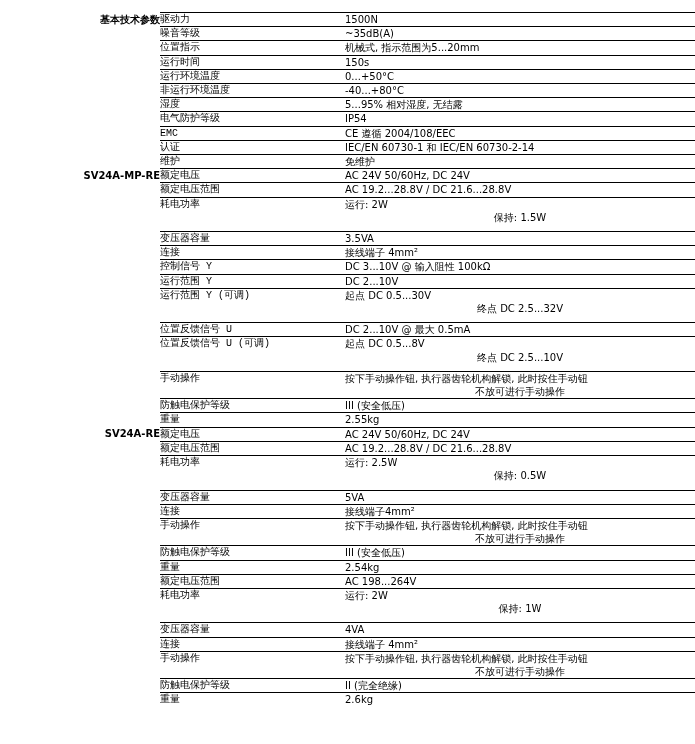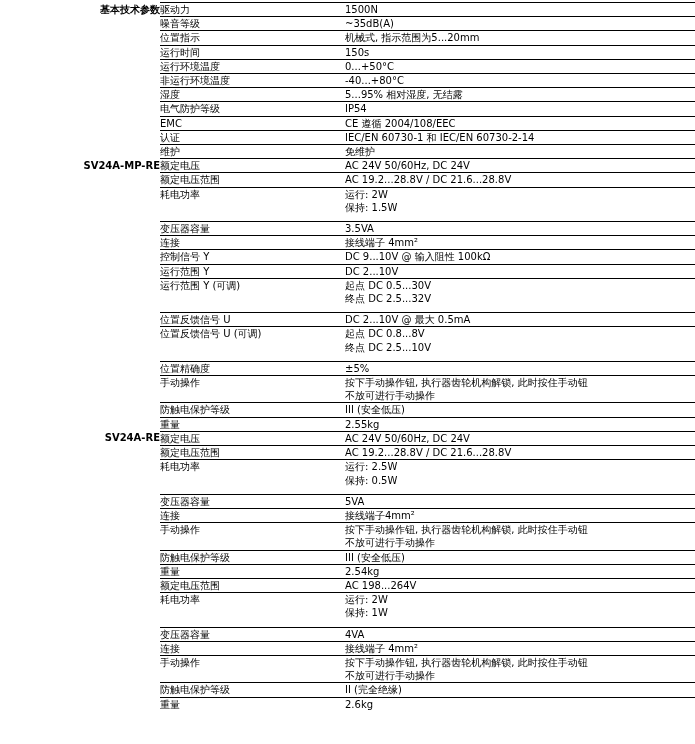--- a/index.html
+++ b/index.html
@@ -12,21 +12,21 @@
     height: 744px;
     font-family: "DejaVu Sans", "Liberation Sans", sans-serif;
     font-size: 10px;
     color: #000000;
     overflow: hidden;
   }
   .sheet {
     position: relative;
     width: 695px;
     height: 744px;
-    padding-top: 2px;
+    padding-top: 12px;
     box-sizing: border-box;
   }
   table.spec {
     border-collapse: collapse;
     width: 695px;
     table-layout: fixed;
   }
   table.spec td {
     vertical-align: top;
     padding: 0;
@@ -40,33 +40,35 @@
 
   td.group {
     text-align: right;
     padding-right: 9px;
     font-weight: bold;
     white-space: nowrap;
   }
   td.label {
     padding-left: 83px;
     white-space: nowrap;
+    font-family: Liberation Mono, monospace;
   }
   td.value {
     padding-left: 2px;
     white-space: nowrap;
   }
   tr.line td.label,
   tr.line td.value {
     border-top: 1px solid #000000;
   }
   tr.line td.value { }
   tr.cont td.label,
   tr.cont td.value {
     border-top: none;
+    text-align: center;
   }
   tr.gap td {
     height: 7px;
     line-height: 7px;
     font-size: 1px;
     border: none;
   }
 </style>
 </head>
 <body>
@@ -165,21 +167,21 @@
           <td class="value">3.5VA</td>
         </tr>
         <tr class="line">
           <td class="group"></td>
           <td class="label">连接</td>
           <td class="value">接线端子 4mm²</td>
         </tr>
         <tr class="line">
           <td class="group"></td>
           <td class="label">控制信号 Y</td>
-          <td class="value">DC 9...10V @ 输入阻性 100kΩ</td>
+          <td class="value">DC 3...10V @ 输入阻性 100kΩ</td>
         </tr>
         <tr class="line">
           <td class="group"></td>
           <td class="label">运行范围 Y</td>
           <td class="value">DC 2...10V</td>
         </tr>
         <tr class="line">
           <td class="group"></td>
           <td class="label">运行范围 Y (可调)</td>
           <td class="value">起点 DC 0.5...30V</td>
@@ -195,36 +197,31 @@
           <td></td>
         </tr>
         <tr class="line">
           <td class="group"></td>
           <td class="label">位置反馈信号 U</td>
           <td class="value">DC 2...10V @ 最大 0.5mA</td>
         </tr>
         <tr class="line">
           <td class="group"></td>
           <td class="label">位置反馈信号 U (可调)</td>
-          <td class="value">起点 DC 0.8...8V</td>
+          <td class="value">起点 DC 0.5...8V</td>
         </tr>
         <tr class="cont">
           <td class="group"></td>
           <td class="label"></td>
           <td class="value">终点 DC 2.5...10V</td>
         </tr>
         <tr class="gap">
           <td></td>
           <td></td>
           <td></td>
-        </tr>
-        <tr class="line">
-          <td class="group"></td>
-          <td class="label">位置精确度</td>
-          <td class="value">±5%</td>
         </tr>
         <tr class="line">
           <td class="group"></td>
           <td class="label">手动操作</td>
           <td class="value">按下手动操作钮, 执行器齿轮机构解锁, 此时按住手动钮</td>
         </tr>
         <tr class="cont">
           <td class="group"></td>
           <td class="label"></td>
           <td class="value">不放可进行手动操作</td>

